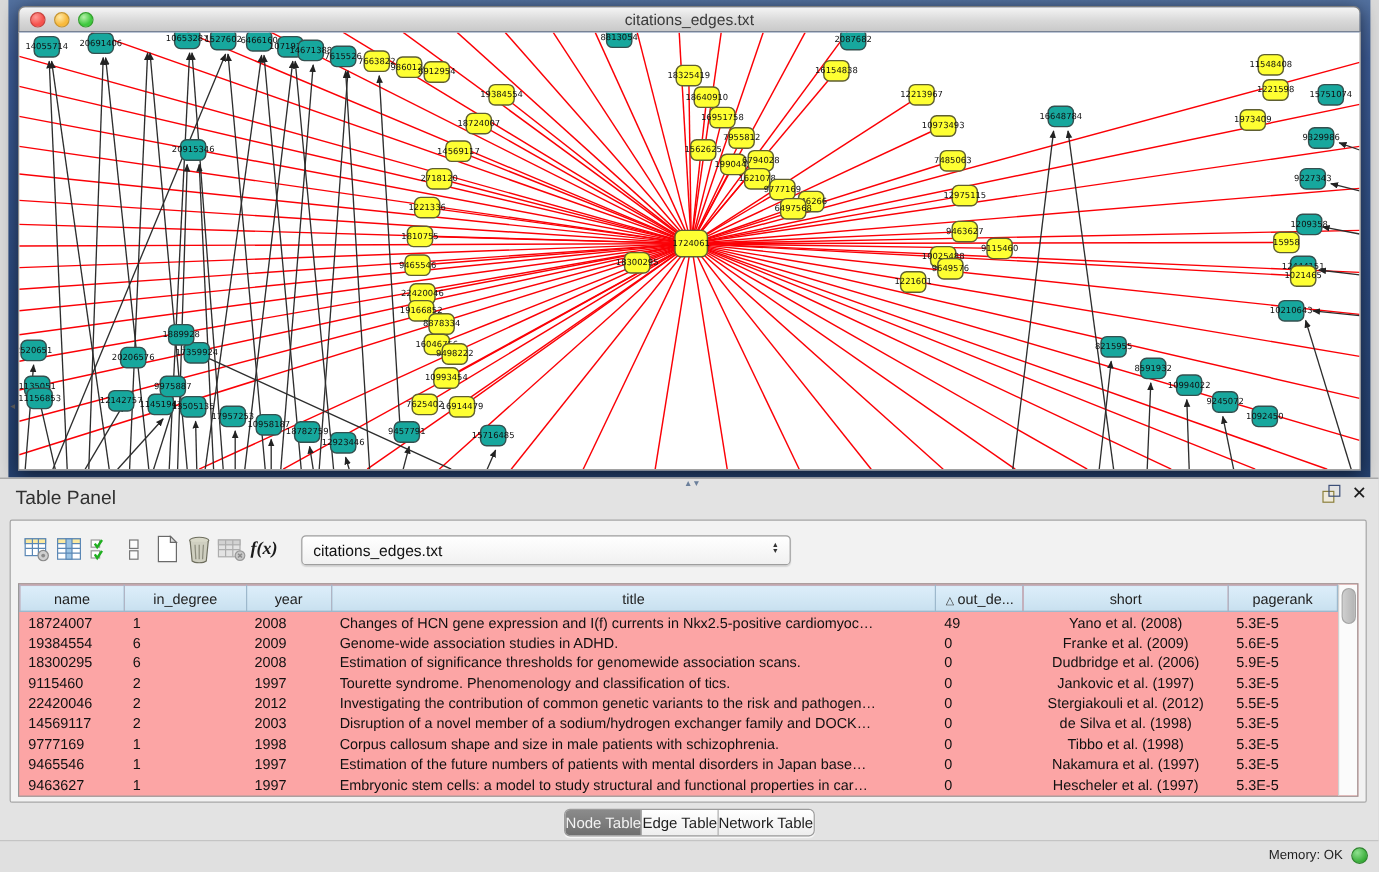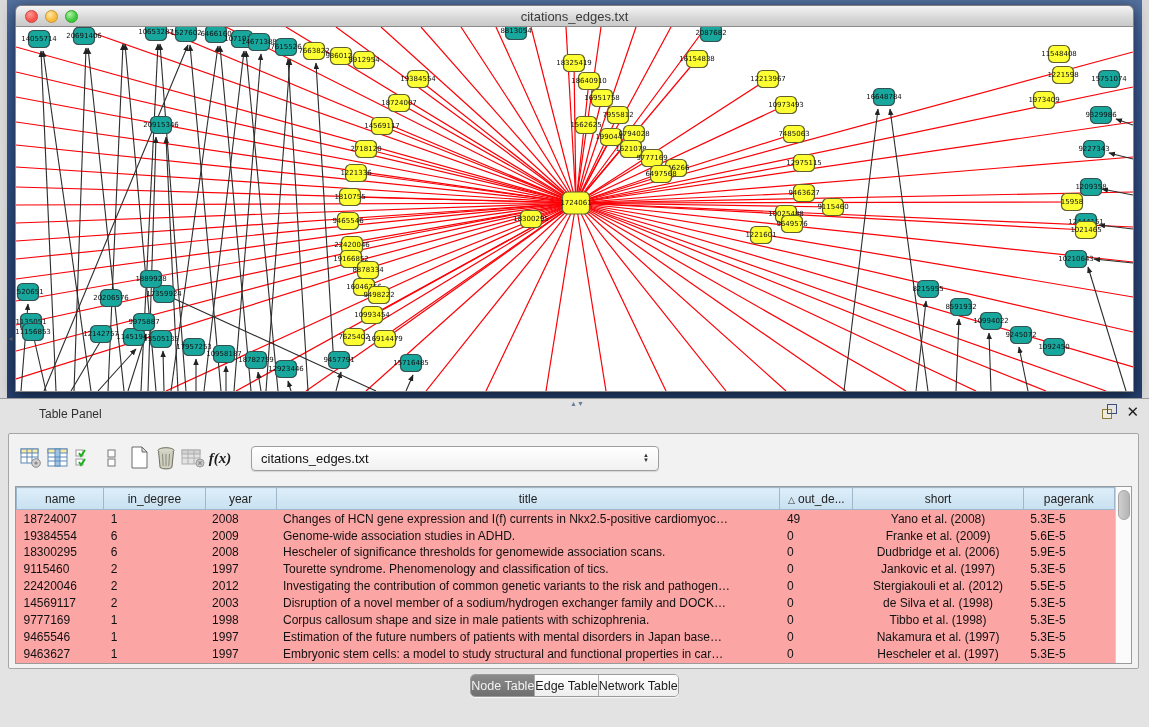--- a/index.html
+++ b/index.html
@@ -26,21 +26,21 @@
   .blkE{stroke:#2d2d2d;stroke-width:1.1;}
   .node{stroke-width:1.2;}
   .ny{fill:#feff32;stroke:#5f5f30;}
   .nt{fill:#17a79d;stroke:#34504f;}
   .nl{font-size:7px;fill:#101010;text-anchor:middle;font-family:"DejaVu Sans",sans-serif;}
 
   
   .table-panel{position:absolute;left:0;top:398px;width:1149px;height:329px;background:#e3e3e3;border-top:1px solid #9a9a9a;box-sizing:border-box;}
   .splitter-dot{position:absolute;left:570px;top:2px;width:8px;height:5px;color:#6b7f9b;font-size:7px;line-height:5px;}
   .panel-header{position:relative;height:28px;}
-  .panel-title{position:absolute;left:13px;top:8px;font-size:12px;color:#303030;margin-left:26px;}
+  .panel-title{position:absolute;left:13px;top:8px;font-size:16px;color:#303030;}
   .panel-actions{position:absolute;right:10px;top:5px;display:flex;gap:10px;align-items:center;}
   .float-ic{width:15px;height:15px;position:relative;}
   .float-ic .sq1{position:absolute;left:1px;top:5px;width:8px;height:8px;border:1px solid #8a7f3e;background:#efeadb;}
   .float-ic .sq2{position:absolute;left:6px;top:0;width:8px;height:8px;border:1px solid #3c4f78;background:transparent;}
   .close-ic{font-size:15px;font-weight:bold;color:#1c1c1c;line-height:15px;}
 
   .sunken{position:absolute;left:8px;top:34px;width:1131px;height:236px;background:#f2f2f2;border:1px solid #a6a6a6;border-radius:2px;box-sizing:border-box;}
   .toolbar{position:absolute;left:10px;top:6px;height:36px;display:flex;align-items:center;gap:3px;}
   .tool{width:24px;height:24px;display:flex;align-items:center;justify-content:center;cursor:pointer;}
   .fx{font-family:"Liberation Serif","DejaVu Serif",serif;font-style:italic;font-weight:bold;font-size:15px;color:#1a1a1a;}
@@ -531,21 +531,21 @@
                 <td>2009</td>
                 <td>Genome-wide association studies in ADHD.</td>
                 <td>0</td>
                 <td class="c-short-cell">Franke et al. (2009)</td>
                 <td>5.6E-5</td>
               </tr>
               <tr>
                 <td>18300295</td>
                 <td>6</td>
                 <td>2008</td>
-                <td>Hescheler of significance thresholds for genomewide association scans.</td>
+                <td>Estimation of significance thresholds for genomewide association scans.</td>
                 <td>0</td>
                 <td class="c-short-cell">Dudbridge et al. (2006)</td>
                 <td>5.9E-5</td>
               </tr>
               <tr>
                 <td>9115460</td>
                 <td>2</td>
                 <td>1997</td>
                 <td>Tourette syndrome. Phenomenology and classification of tics.</td>
                 <td>0</td>
@@ -606,14 +606,18 @@
     </div>
 
     <div class="tabs">
       <div class="seg">
         <button class="active">Node Table</button>
         <button>Edge Table</button>
         <button>Network Table</button>
       </div>
     </div>
 
+    <div class="statusbar">
+      <span class="mem">Memory: OK</span>
+      <span class="mem-dot"></span>
+    </div>
   </div>
 </div>
 
 </body></html>

